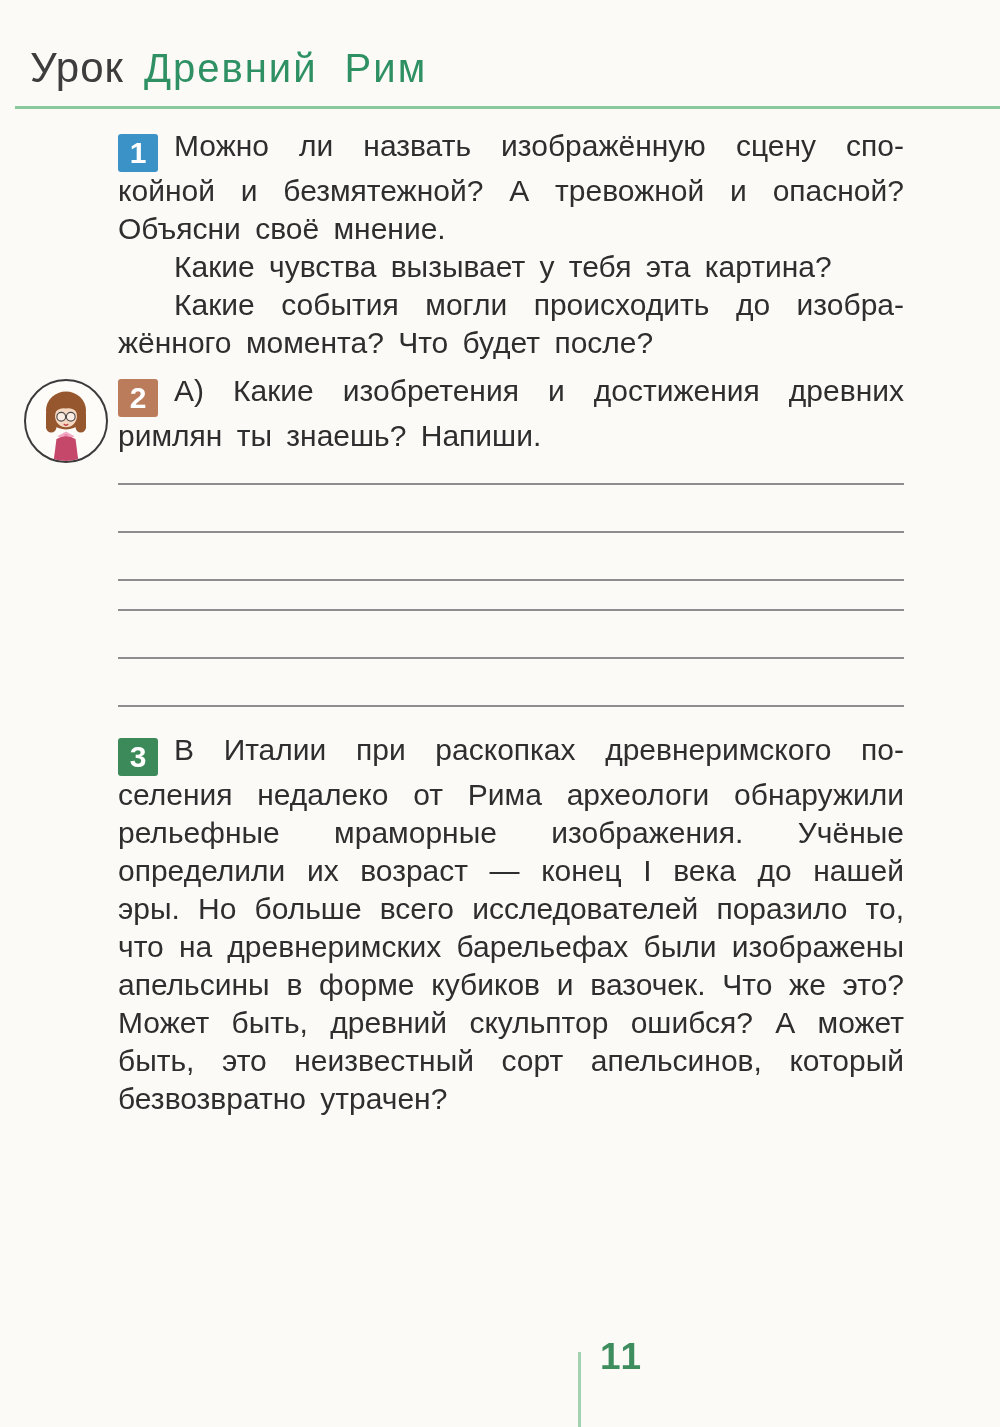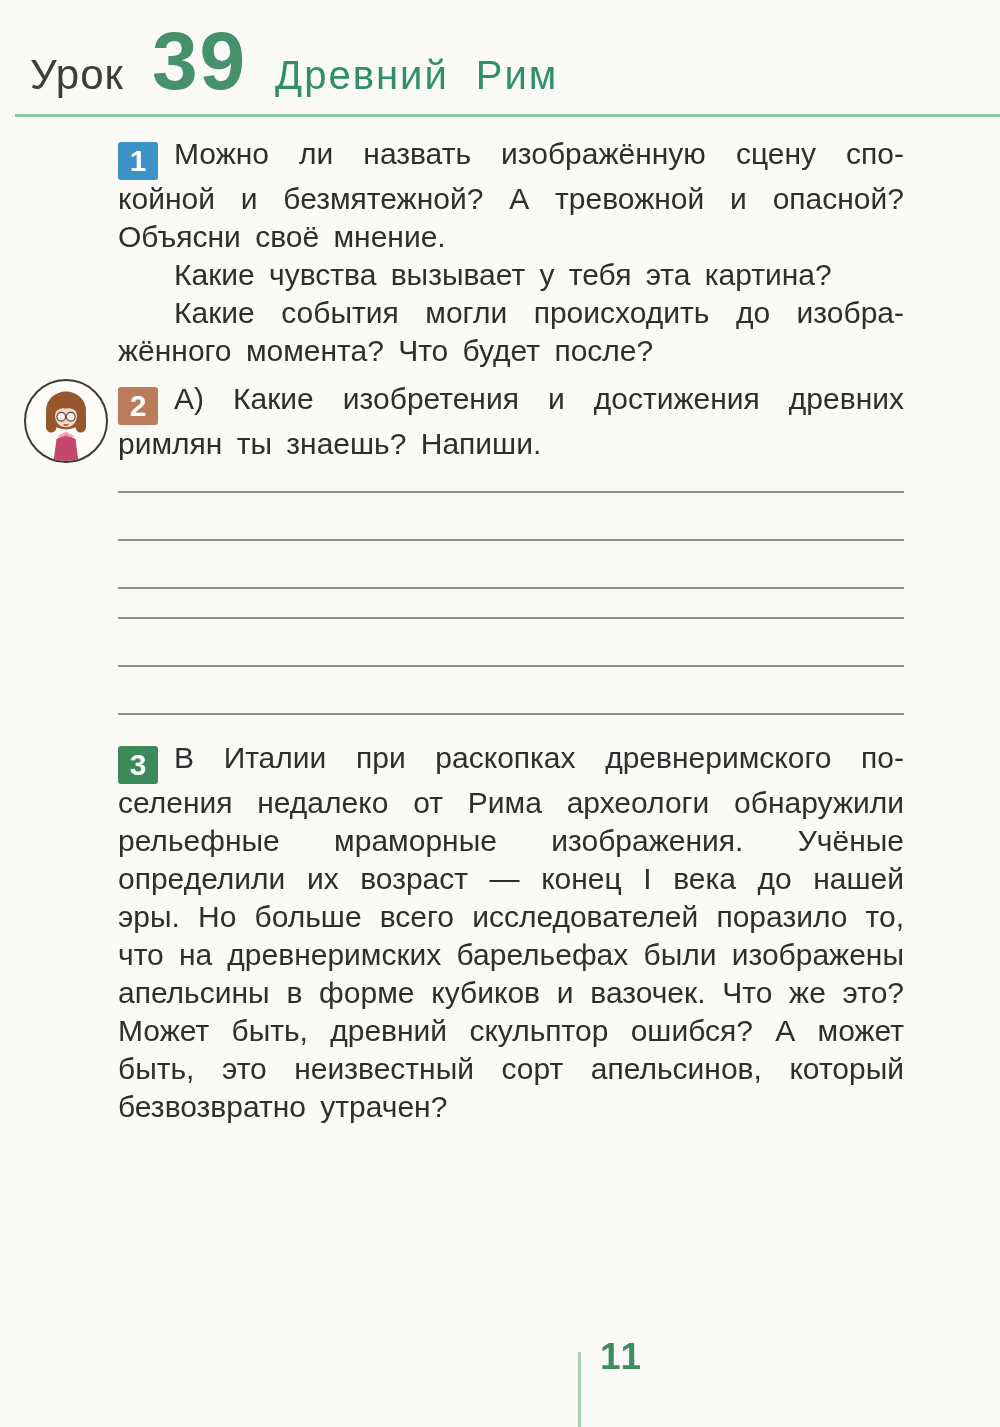--- a/index.html
+++ b/index.html
@@ -8,21 +8,21 @@
     background: #fbfaf7;
     font-family: "Liberation Sans", sans-serif;
     color: #2e2e2e;
     position: relative;
     overflow: hidden;
   }
 
   
   .header-row {
     display: flex; align-items: baseline;
-    margin: 22px 0 0 30px; gap: 28px;
+    margin: 44px 0 0 30px; gap: 20px;
   }
   .lesson-label { font-size: 42px; color: #3d3d3d; letter-spacing: 1px; }
   .lesson-number {
     font-size: 82px; font-weight: 600; color: #45916a;
     line-height: 0.95; letter-spacing: 2px;
   }
   .lesson-title {
     font-size: 40px; color: #2f9163; font-weight: 500;
     letter-spacing: 2px; word-spacing: 14px; text-align: right;
   }
@@ -87,21 +87,20 @@
     position: absolute; left: 600px; top: 1336px;
     font-size: 37px; font-weight: 700; color: #3e8d5f;
     letter-spacing: 2px;
   }
 </style>
 </head>
 <body>
 
 <div class="header-row">
   <span class="lesson-label">Урок</span>
-  <span class="lesson-number">39</span>
   <span class="lesson-title">Древний Рим</span>
 </div>
 <div class="header-rule"></div>
 
 <div class="avatar">
   <svg viewBox="0 0 84 84" aria-hidden="true">
     <ellipse cx="42" cy="31" rx="21" ry="20" fill="#96572e"></ellipse>
     <rect x="21" y="30" width="11" height="24" rx="5.5" fill="#96572e"></rect>
     <rect x="52" y="30" width="11" height="24" rx="5.5" fill="#96572e"></rect>
     <circle cx="42" cy="37" r="11.5" fill="#f5d8c2"></circle>

